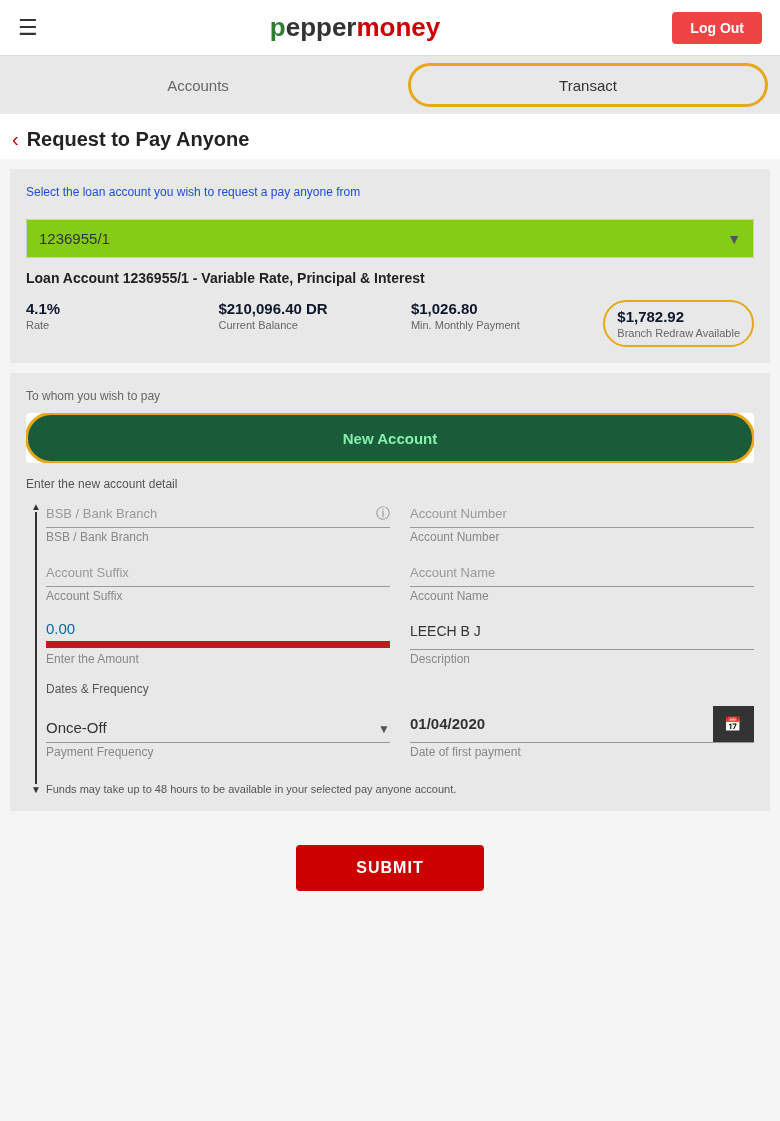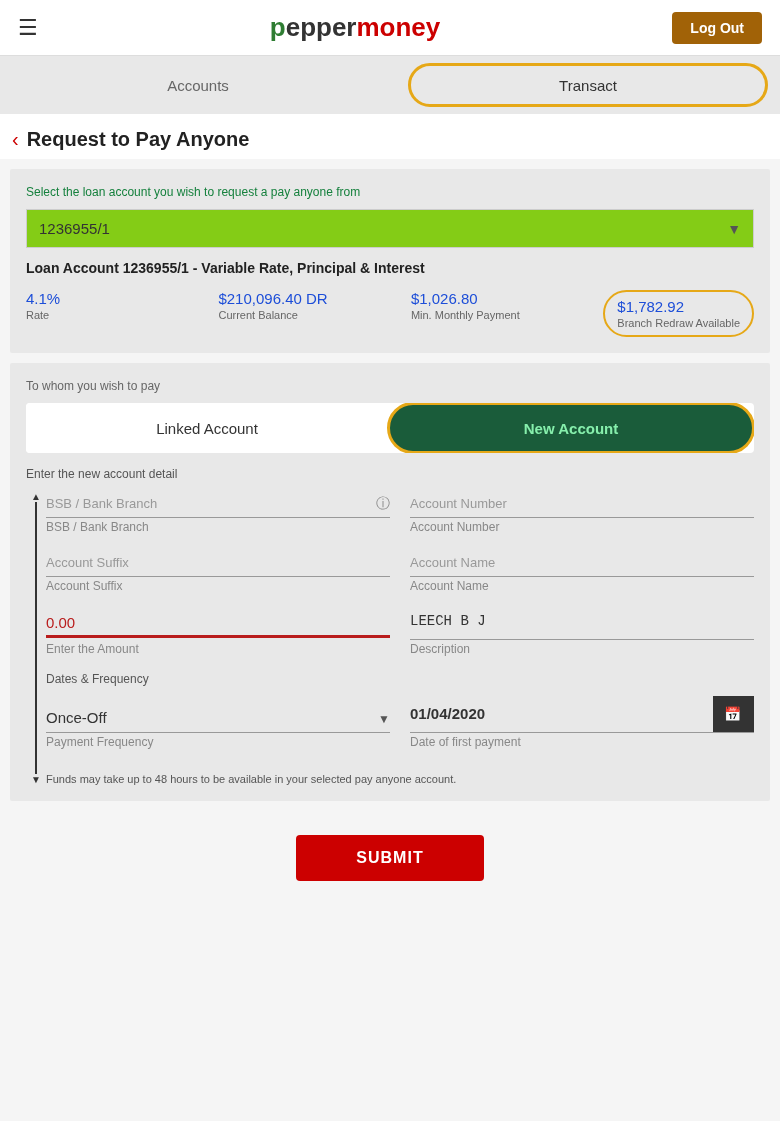--- a/index.html
+++ b/index.html
@@ -28,21 +28,21 @@
     }
     .logo {
       font-size: 26px;
       font-weight: bold;
       letter-spacing: 0px;
     }
     .logo-pepper { color: #333; }
     .logo-money { color: #cc0000; }
     .logo-p { color: #2e7d32; font-weight: bold; }
     .logout-btn {
-      background: #a16207;
+      background: #ef4444;
       color: #fff;
       border: none;
       padding: 8px 18px;
       font-size: 14px;
       font-weight: bold;
       cursor: pointer;
       border-radius: 4px;
     }
 
     
@@ -100,22 +100,22 @@
     
     .card {
       background: #e8e8e8;
       margin: 10px 10px;
       padding: 16px;
       border-radius: 2px;
     }
 
     .card-label {
       font-size: 12px;
-      color: #15803d;
-      margin-bottom: 10px;
+      color: #1d4ed8;
+      margin-bottom: 20px;
     }
 
     
     .select-wrapper {
       position: relative;
       background: #84cc16;
       border: 1px solid #ccc;
       display: flex;
       align-items: center;
     }
@@ -148,22 +148,22 @@
 
     .loan-stats {
       display: flex;
       gap: 0;
     }
     .loan-stat {
       flex: 1;
     }
     .loan-stat-value {
       font-size: 15px;
-      font-weight: 400;
-      color: #1d4ed8;
+      font-weight: 700;
+      color: #0f172a;
     }
     .loan-stat-label {
       font-size: 11px;
       color: #666;
       margin-top: 2px;
     }
     .loan-stat.highlighted {
       border: 2.5px solid #e6a817;
       border-radius: 24px;
       padding: 6px 12px;
@@ -244,22 +244,22 @@
       font-size: 13px;
     }
     .form-field-label {
       font-size: 12px;
       color: #888;
       margin-top: 2px;
     }
 
     .amount-value {
       font-size: 15px;
-      color: #b91c1c;
-      border-bottom: 3px solid #b91c1c;
+      color: #0369a1;
+      border-bottom: 7px solid #b91c1c;
       padding-bottom: 4px;
       margin-bottom: 2px;
     }
 
     
     .info-icon {
       font-size: 14px;
       color: #888;
       cursor: pointer;
       margin-left: 4px;
@@ -397,21 +397,20 @@
       <div class="loan-stat-value">$1,782.92</div>
       <div class="loan-stat-label">Branch Redraw Available</div>
     </div>
   </div>
 </div>
 
 <div class="pay-section">
   <div class="pay-label">To whom you wish to pay</div>
 
   <div class="account-toggle">
-    <button class="account-toggle-btn">Linked Account</button>
     <button class="account-toggle-btn active">New Account</button>
   </div>
 
   <div class="form-section">
     <div class="form-label">Enter the new account detail</div>
 
     <div style="position:relative; padding-left: 20px;">
 
       <div style="position:absolute; left:4px; top:0; bottom:0; display:flex; flex-direction:column; align-items:center; width:12px;">
         <div style="font-size:10px; color:#333;">▲</div>
@@ -444,21 +443,21 @@
         </div>
       </div>
 
       <div class="form-row">
         <div class="form-group">
           <div class="amount-value">0.00</div>
           <div class="form-field-label">Enter the Amount</div>
         </div>
         <div class="form-group">
           <div style="border-bottom:1px solid #999; padding-bottom:4px;">
-            <input class="form-input" style="border: none; font-family: Liberation Mono, monospace;" type="text" value="LEECH B J">
+            <input class="form-input" style="border: none;" type="text" value="LEECH B J">
           </div>
           <div class="form-field-label">Description</div>
         </div>
       </div>
 
       <div class="form-label">Dates &amp; Frequency</div>
       <div class="date-row">
         <div class="date-group">
           <div class="freq-wrapper">
             <select class="freq-select">

